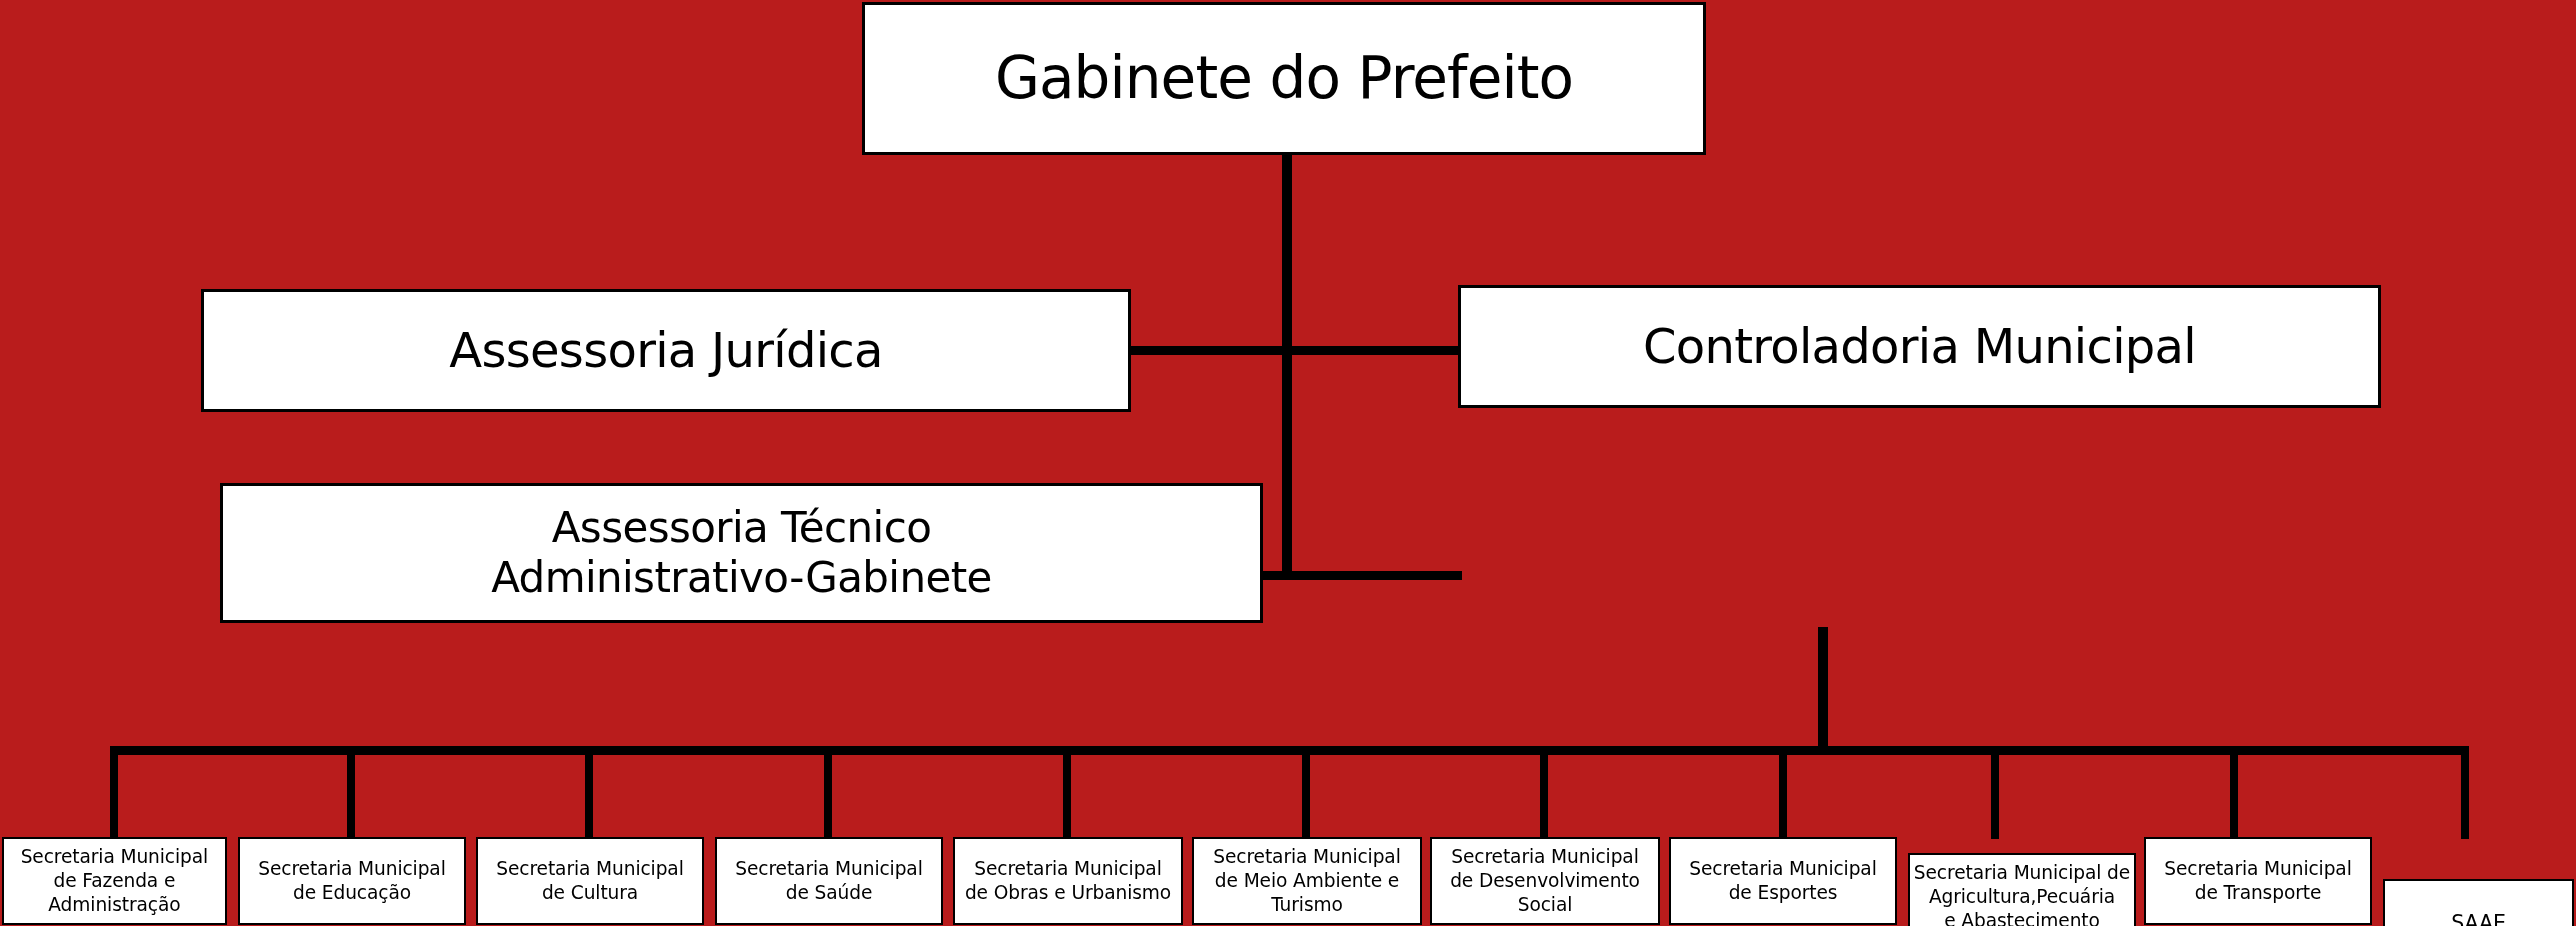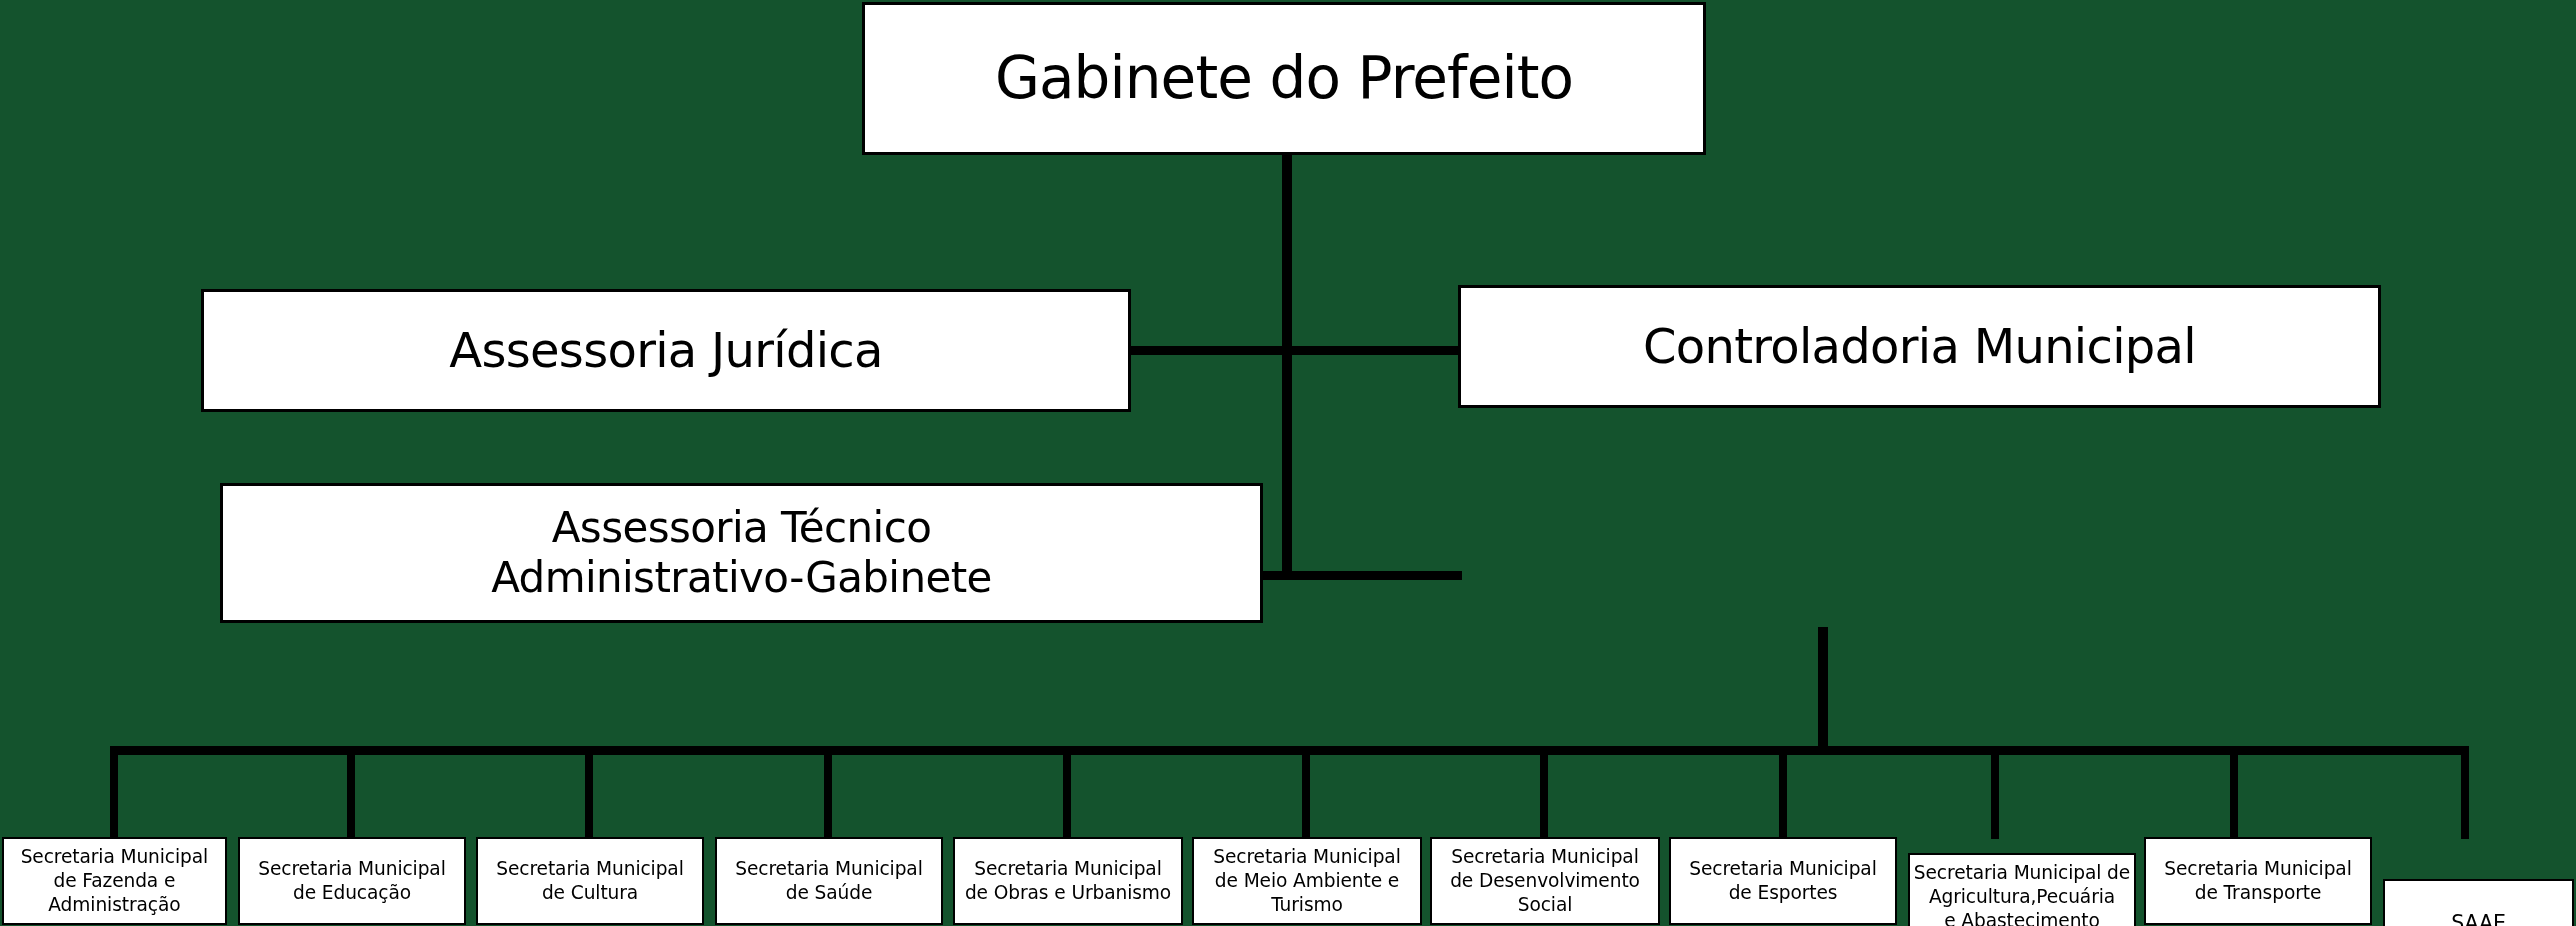--- a/index.html
+++ b/index.html
@@ -9,21 +9,21 @@
     background: #ffffff;
   }
   body {
     font-family: "DejaVu Sans", "Liberation Sans", sans-serif;
     color: #000000;
   }
   #chart {
     position: relative;
     width: 2576px;
     height: 927px;
-    background: #14532d;
+    background: #b91c1c;
     overflow: hidden;
   }
   .node {
     position: absolute;
     box-sizing: border-box;
     border: 3.7px solid #000000;
     background: #ffffff;
     display: flex;
     align-items: center;
     justify-content: center;

